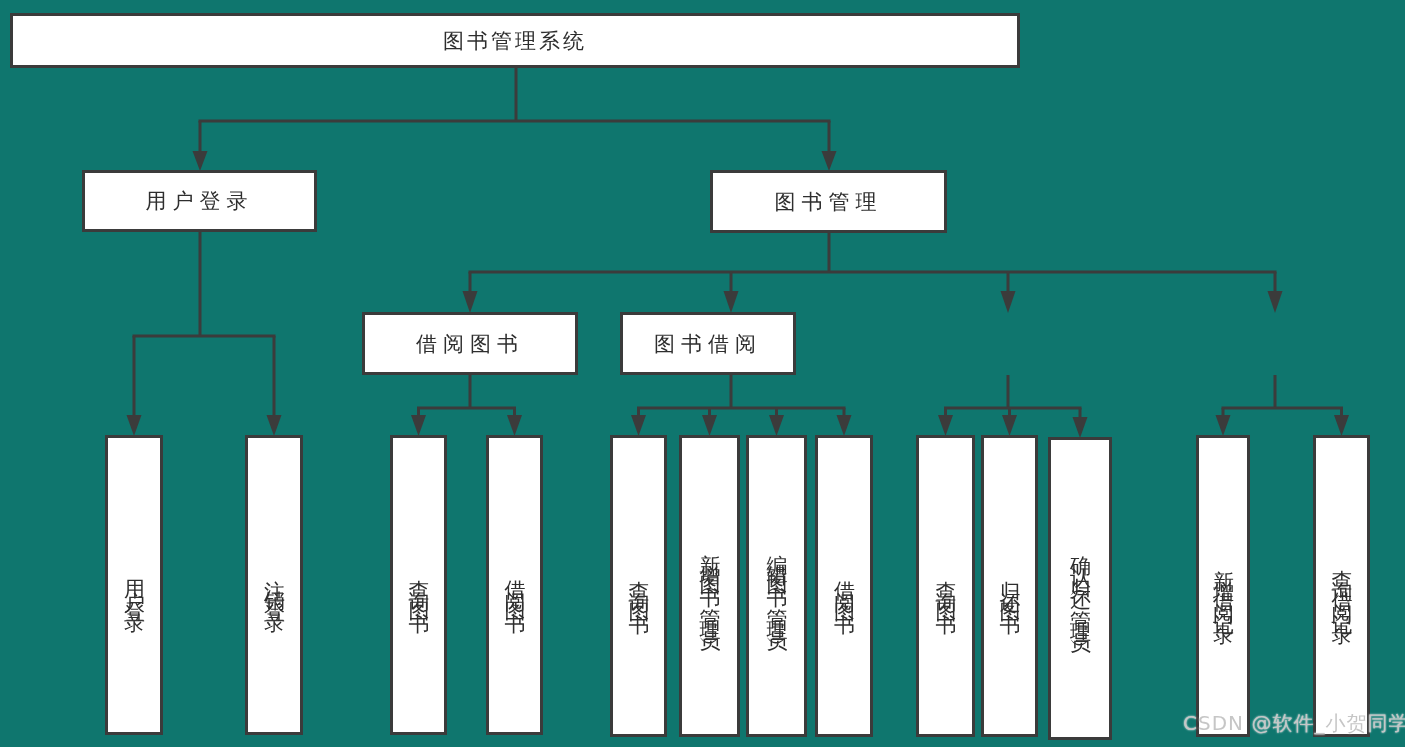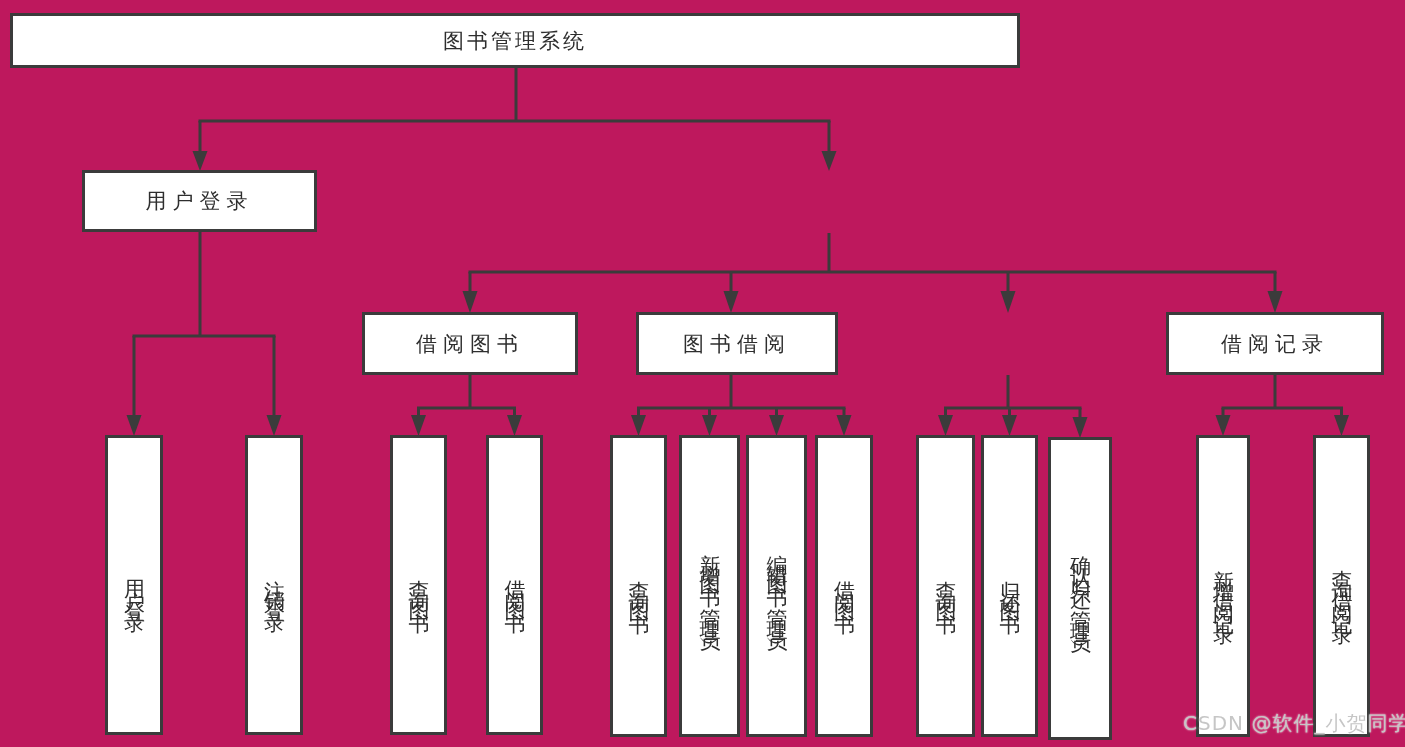--- a/index.html
+++ b/index.html
@@ -1,17 +1,17 @@
 <!DOCTYPE html>
 <html><head>
 <meta charset="utf-8">
 <style>
   html,body{margin:0;padding:0;background:#ffffff;}
   .canvas{
-    position:relative;width:1405px;height:747px;background:#be185d;overflow:hidden;
+    position:relative;width:1405px;height:747px;background:#0f766e;overflow:hidden;
     font-family:"DejaVu Sans","Liberation Sans",sans-serif;color:#2e2e2e;
   }
   .wires{position:absolute;left:0;top:0;}
   .node{
     position:absolute;box-sizing:border-box;background:#ffffff;
     border:3px solid #3b3b3b;display:flex;align-items:center;justify-content:center;
   }
   .node.h .label{font-size:21px;letter-spacing:3px;white-space:nowrap;}
   .node.h.branch .label{letter-spacing:6px;}
   .node.v .label{
@@ -94,29 +94,29 @@
     </g>
   </svg>
 
   <div class="node h" style="left:10px;top:13px;width:1010px;height:55px">
     <span class="label">图书管理系统</span>
   </div>
 
   <div class="node h branch" style="left:82px;top:170px;width:235px;height:62px">
     <span class="label">用户登录</span>
   </div>
+  <div class="node h branch" style="left:710px;top:170px;width:237px;height:63px">
+    <span class="label">图书管理</span>
+  </div>
 
   <div class="node h branch" style="left:362px;top:312px;width:216px;height:63px">
     <span class="label">借阅图书</span>
   </div>
-  <div class="node h branch" style="left:636px;top:312px;width:202px;height:63px">
+  <div class="node h branch" style="left:620px;top:312px;width:176px;height:63px">
     <span class="label">图书借阅</span>
-  </div>
-  <div class="node h branch" style="left:1166px;top:312px;width:218px;height:63px">
-    <span class="label">借阅记录</span>
   </div>
 
   <div class="node v" style="left:105px;top:435px;width:58px;height:300px">
     <span class="label">用户登录</span>
   </div>
   <div class="node v" style="left:245px;top:435px;width:58px;height:300px">
     <span class="label">注销登录</span>
   </div>
 
   <div class="node v" style="left:390px;top:435px;width:57px;height:300px">

